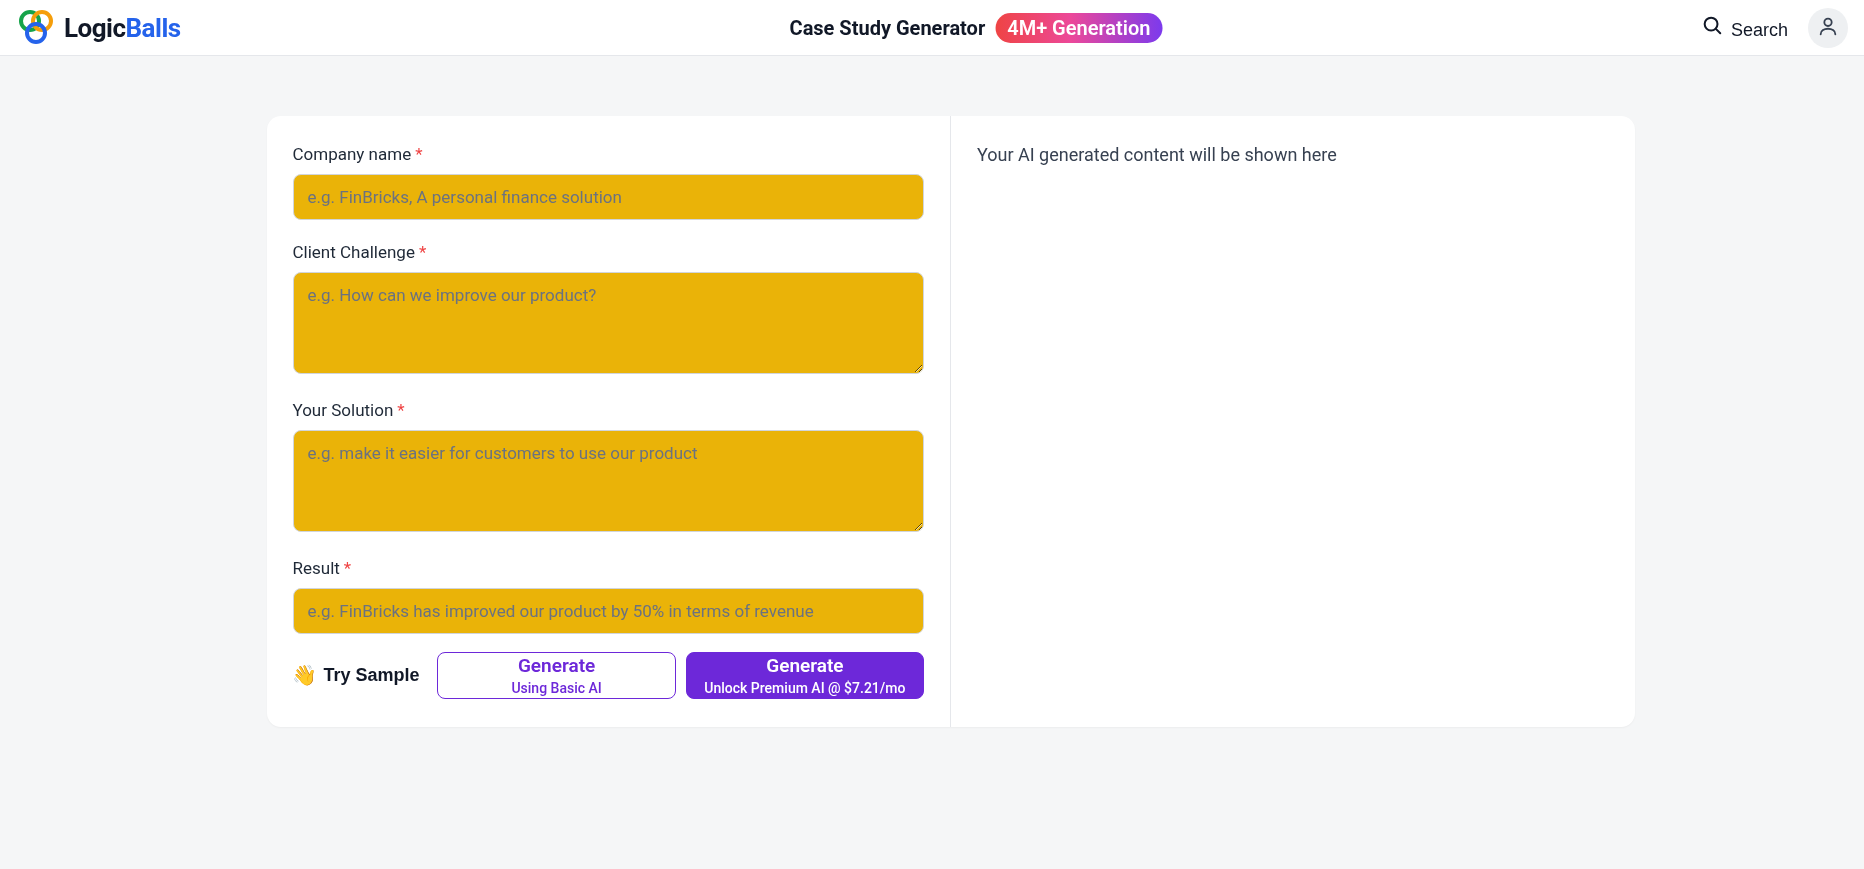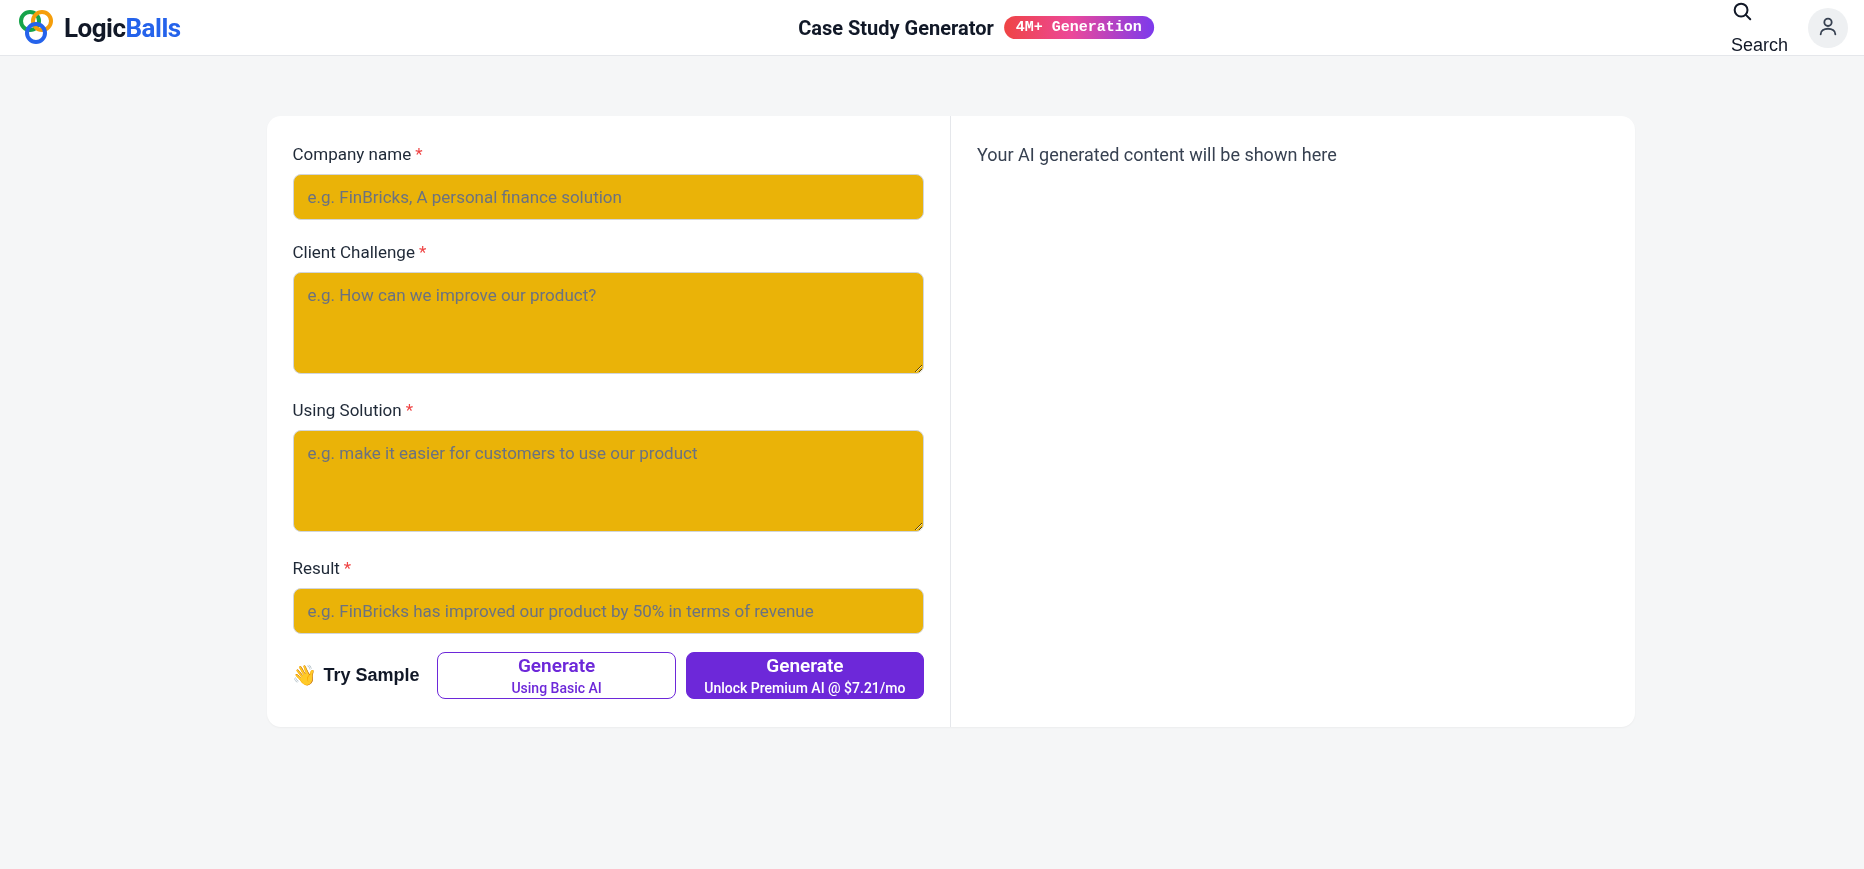--- a/index.html
+++ b/index.html
@@ -45,45 +45,43 @@
       align-items: center;
       gap: 10px;
       margin-left: 44px;
     }
     .center-title .title {
       font-size: 20px;
       font-weight: 700;
       color: #111827;
     }
     .badge {
-      font-size: 15px;
+      font-size: 20px;
       font-weight: 600;
       color: #fff;
       padding: 3px 12px;
       border-radius: 999px;
       background: linear-gradient(90deg, #ef4444 0%, #ec4899 45%, #7c3aed 100%);
-      font-family: Liberation Mono, monospace;
     }
     .header-right {
       margin-left: auto;
       display: flex;
       align-items: center;
       gap: 20px;
     }
     .search-btn {
       display: flex;
-      align-items: flex-start;
+      align-items: flex-end;
       gap: 8px;
       background: none;
       border: none;
       cursor: pointer;
       font-size: 18px;
       font-weight: 500;
       color: #111827;
-      flex-direction: column;
     }
     .avatar-btn {
       width: 40px;
       height: 40px;
       border-radius: 50%;
       background: #eef0f2;
       border: none;
       display: flex;
       align-items: center;
       justify-content: center;
@@ -270,21 +268,21 @@
       <div class="field">
         <div class="field-label">
           <span>Client Challenge</span>
           <span class="req">*</span>
         </div>
         <textarea placeholder="e.g. How can we improve our product?" style=""></textarea>
       </div>
 
       <div class="field">
         <div class="field-label">
-          <span>Using Solution</span>
+          <span>Your Solution</span>
           <span class="req">*</span>
         </div>
         <textarea placeholder="e.g. make it easier for customers to use our product" style=""></textarea>
       </div>
 
       <div class="field last">
         <div class="field-label">
           <span>Result</span>
           <span class="req">*</span>
         </div>

